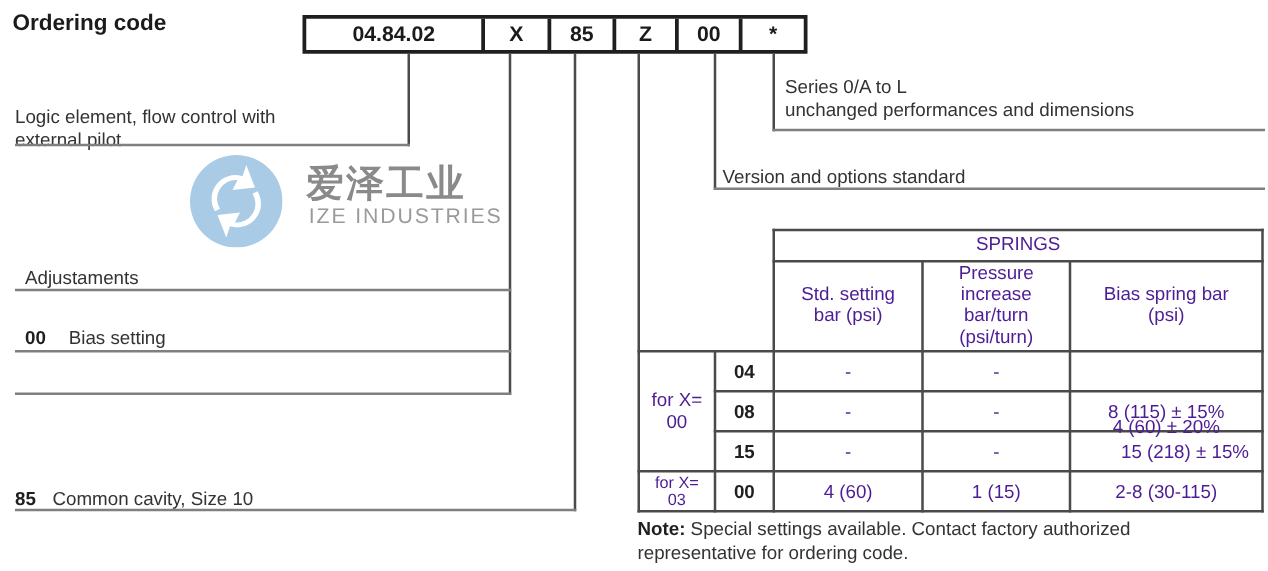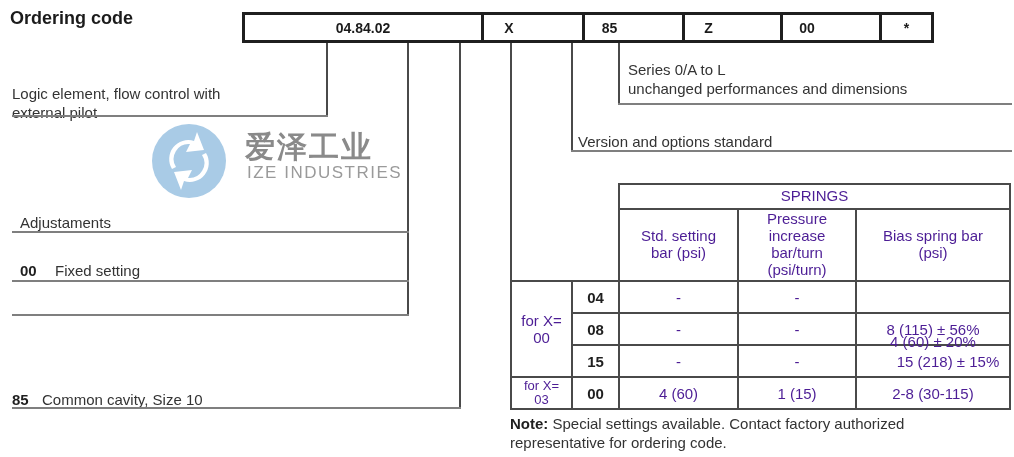--- a/index.html
+++ b/index.html
@@ -15,21 +15,21 @@
   .t15 { font-size:15px; line-height:19px; color:#333333; }
   .bold { font-weight:bold; color:#1f1f1f; }
 
   
   #page-title { left:10px; top:8px; font-size:18px; font-weight:bold; color:#1b1b1b; }
 
   
   #code-box { left:242px; top:12px; height:31px; display:flex; border:3px solid #1f1f1f; }
   #code-box .cell {
     border-left:3px solid #1f1f1f; display:flex; align-items:center; justify-content:center;
-    font-size:14px; font-weight:bold; color:#1b1b1b; height:100%;margin-left:48px;
+    font-size:17px; font-weight:bold; color:#1b1b1b; height:100%;
   }
   #code-box .cell:first-child { border-left:none; }
 
   
   .code-row { display:flex; }
   .code-row .c { font-weight:bold; color:#1f1f1f; width:35px; }
 
   
   .tc { position:absolute; display:flex; align-items:center; justify-content:center;
         text-align:center; font-size:15px; color:#4c1d95; }
@@ -85,21 +85,21 @@
     </svg>
   </div>
   <div class="abs" id="wm-cn">爱泽工业</div>
   <div class="abs" id="wm-en">IZE INDUSTRIES</div>
 
   <div class="abs t15" style="left:20px; top:213px;">Adjustaments</div>
   <div class="ul" style="left:12px; top:231px; width:397px;"></div>
 
   <div class="abs t15 code-row" style="left:20px; top:261px;">
     <span class="c">00</span>
-    <span>Fixed setting</span>
+    <span>Bias setting</span>
   </div>
   <div class="ul" style="left:12px; top:280px; width:397px;"></div>
 
   <div class="ul" style="left:12px; top:314px; width:397px;"></div>
 
   <div class="abs t15 code-row" style="left:12px; top:390px;">
     <span class="c" style="width:30px">85</span>
     <span>Common cavity, Size 10</span>
   </div>
   <div class="ul" style="left:12px; top:407px; width:449px;"></div>
@@ -137,21 +137,21 @@
   </div>
 
   <div class="tc bold" style="left:573px; top:282px; width:45px; height:30px;">04</div>
   <div class="tc" style="left:620px; top:282px; width:117px; height:30px;">-</div>
   <div class="tc" style="left:739px; top:282px; width:116px; height:30px;">-</div>
   <div class="tc" style="left:857px; top:282px; width:152px; height:30px;margin-top:44px;">4 (60) ± 20%</div>
 
   <div class="tc bold" style="left:573px; top:314px; width:45px; height:30px;">08</div>
   <div class="tc" style="left:620px; top:314px; width:117px; height:30px;">-</div>
   <div class="tc" style="left:739px; top:314px; width:116px; height:30px;">-</div>
-  <div class="tc" style="left:857px; top:314px; width:152px; height:30px;">8 (115) ± 56%</div>
+  <div class="tc" style="left:857px; top:314px; width:152px; height:30px;">8 (115) ± 15%</div>
 
   <div class="tc bold" style="left:573px; top:346px; width:45px; height:30px;">15</div>
   <div class="tc" style="left:620px; top:346px; width:117px; height:30px;">-</div>
   <div class="tc" style="left:739px; top:346px; width:116px; height:30px;">-</div>
   <div class="tc" style="left:857px; top:346px; width:152px; height:30px;padding-left:30px;">15 (218) ± 15%</div>
 
   <div class="tc bold" style="left:573px; top:378px; width:45px; height:30px;">00</div>
   <div class="tc" style="left:620px; top:378px; width:117px; height:30px;">4 (60)</div>
   <div class="tc" style="left:739px; top:378px; width:116px; height:30px;">1 (15)</div>
   <div class="tc" style="left:857px; top:378px; width:152px; height:30px;">2-8 (30-115)</div>

